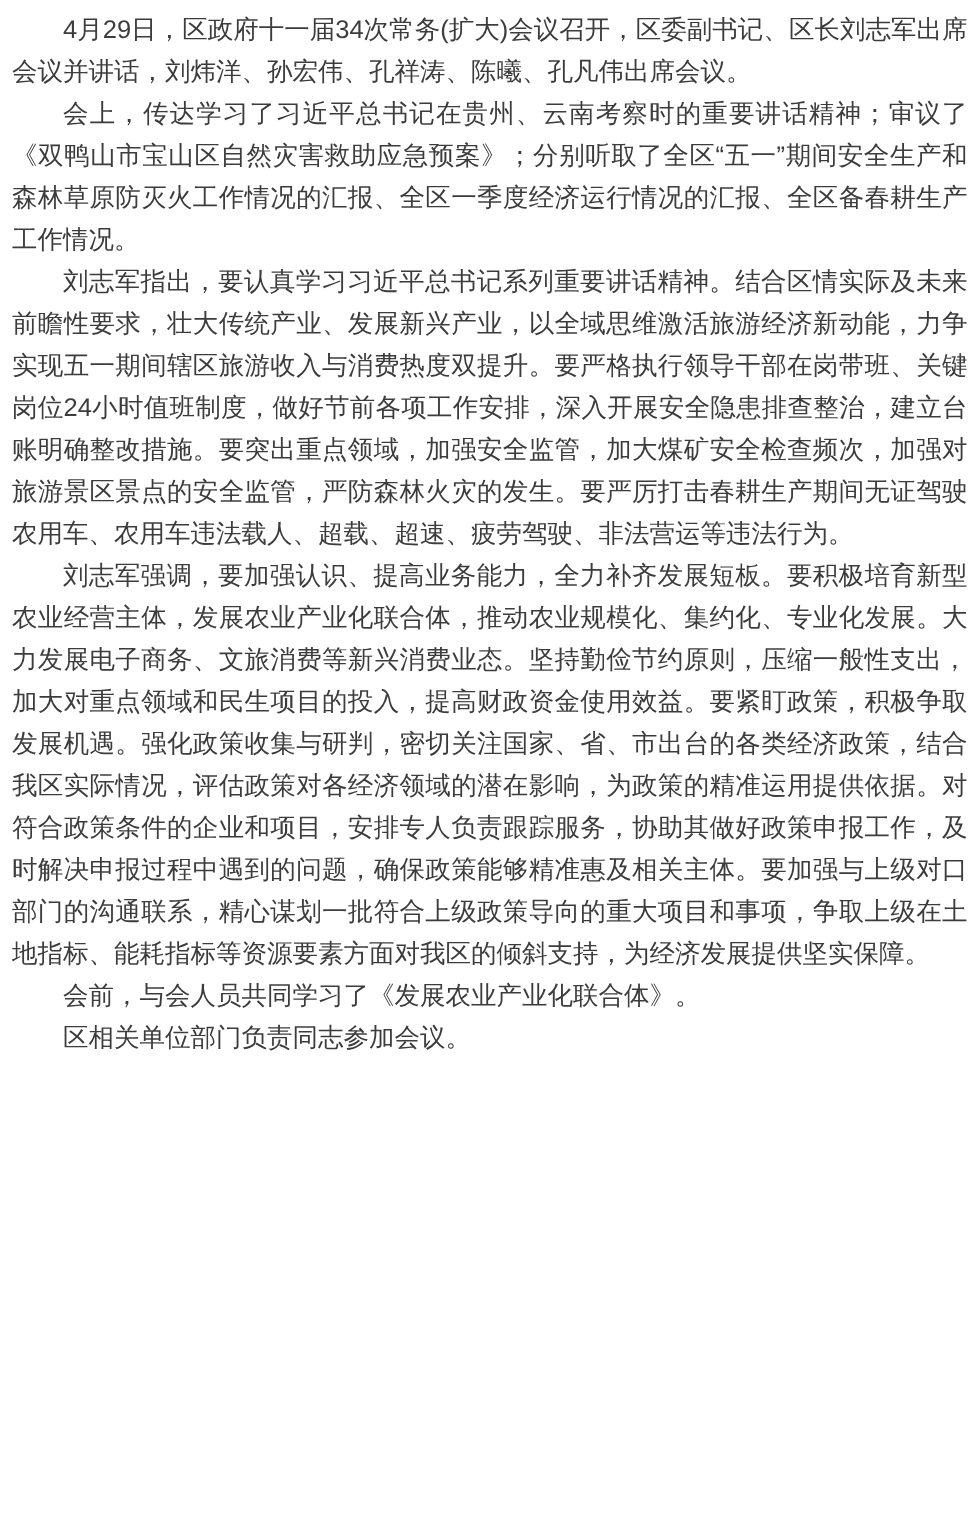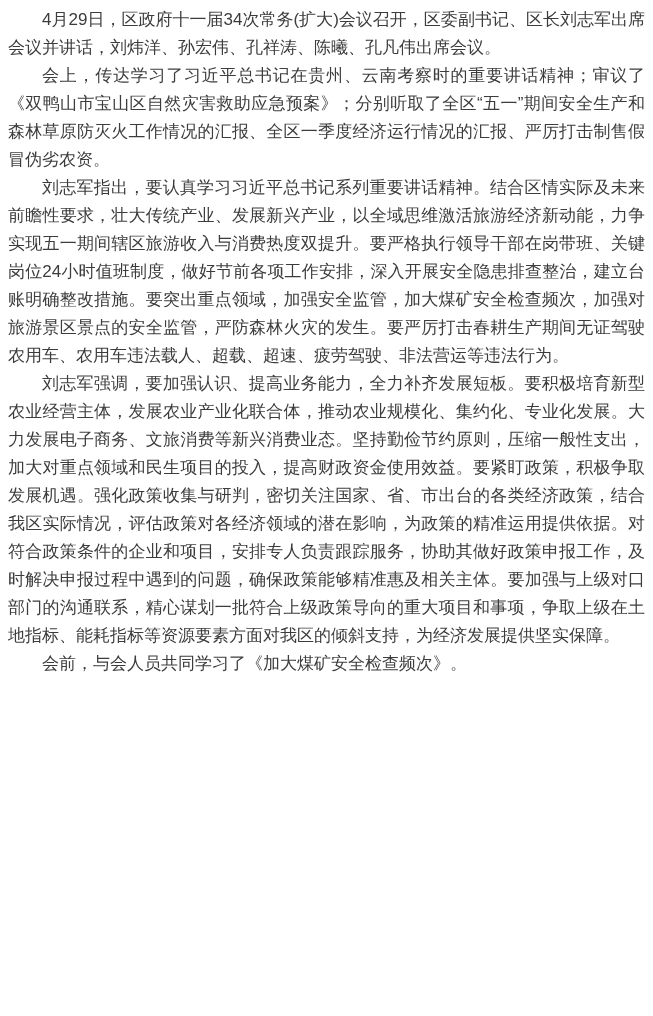--- a/index.html
+++ b/index.html
@@ -28,18 +28,19 @@
     text-indent: 2em;
     word-break: break-all;
   }
 </style>
 </head>
 <body>
 
 <div class="page">
   <div class="article">
     <p>4月29日，区政府十一届34次常务(扩大)会议召开，区委副书记、区长刘志军出席会议并讲话，刘炜洋、孙宏伟、孔祥涛、陈曦、孔凡伟出席会议。</p>
-    <p>会上，传达学习了习近平总书记在贵州、云南考察时的重要讲话精神；审议了《双鸭山市宝山区自然灾害救助应急预案》；分别听取了全区“五一”期间安全生产和森林草原防灭火工作情况的汇报、全区一季度经济运行情况的汇报、严厉打击制售假冒伪劣农资。</p>
+    <p>会上，传达学习了习近平总书记在贵州、云南考察时的重要讲话精神；审议了《双鸭山市宝山区自然灾害救助应急预案》；分别听取了全区“五一”期间安全生产和森林草原防灭火工作情况的汇报、全区一季度经济运行情况的汇报、全区备春耕生产工作情况。</p>
     <p>刘志军指出，要认真学习习近平总书记系列重要讲话精神。结合区情实际及未来前瞻性要求，壮大传统产业、发展新兴产业，以全域思维激活旅游经济新动能，力争实现五一期间辖区旅游收入与消费热度双提升。要严格执行领导干部在岗带班、关键岗位24小时值班制度，做好节前各项工作安排，深入开展安全隐患排查整治，建立台账明确整改措施。要突出重点领域，加强安全监管，加大煤矿安全检查频次，加强对旅游景区景点的安全监管，严防森林火灾的发生。要严厉打击春耕生产期间无证驾驶农用车、农用车违法载人、超载、超速、疲劳驾驶、非法营运等违法行为。</p>
     <p>刘志军强调，要加强认识、提高业务能力，全力补齐发展短板。要积极培育新型农业经营主体，发展农业产业化联合体，推动农业规模化、集约化、专业化发展。大力发展电子商务、文旅消费等新兴消费业态。坚持勤俭节约原则，压缩一般性支出，加大对重点领域和民生项目的投入，提高财政资金使用效益。要紧盯政策，积极争取发展机遇。强化政策收集与研判，密切关注国家、省、市出台的各类经济政策，结合我区实际情况，评估政策对各经济领域的潜在影响，为政策的精准运用提供依据。对符合政策条件的企业和项目，安排专人负责跟踪服务，协助其做好政策申报工作，及时解决申报过程中遇到的问题，确保政策能够精准惠及相关主体。要加强与上级对口部门的沟通联系，精心谋划一批符合上级政策导向的重大项目和事项，争取上级在土地指标、能耗指标等资源要素方面对我区的倾斜支持，为经济发展提供坚实保障。</p>
-    <p>会前，与会人员共同学习了《加大煤矿安全检查频次》。</p>
+    <p>会前，与会人员共同学习了《发展农业产业化联合体》。</p>
+    <p>区相关单位部门负责同志参加会议。</p>
   </div>
 </div>
 
 </body></html>

